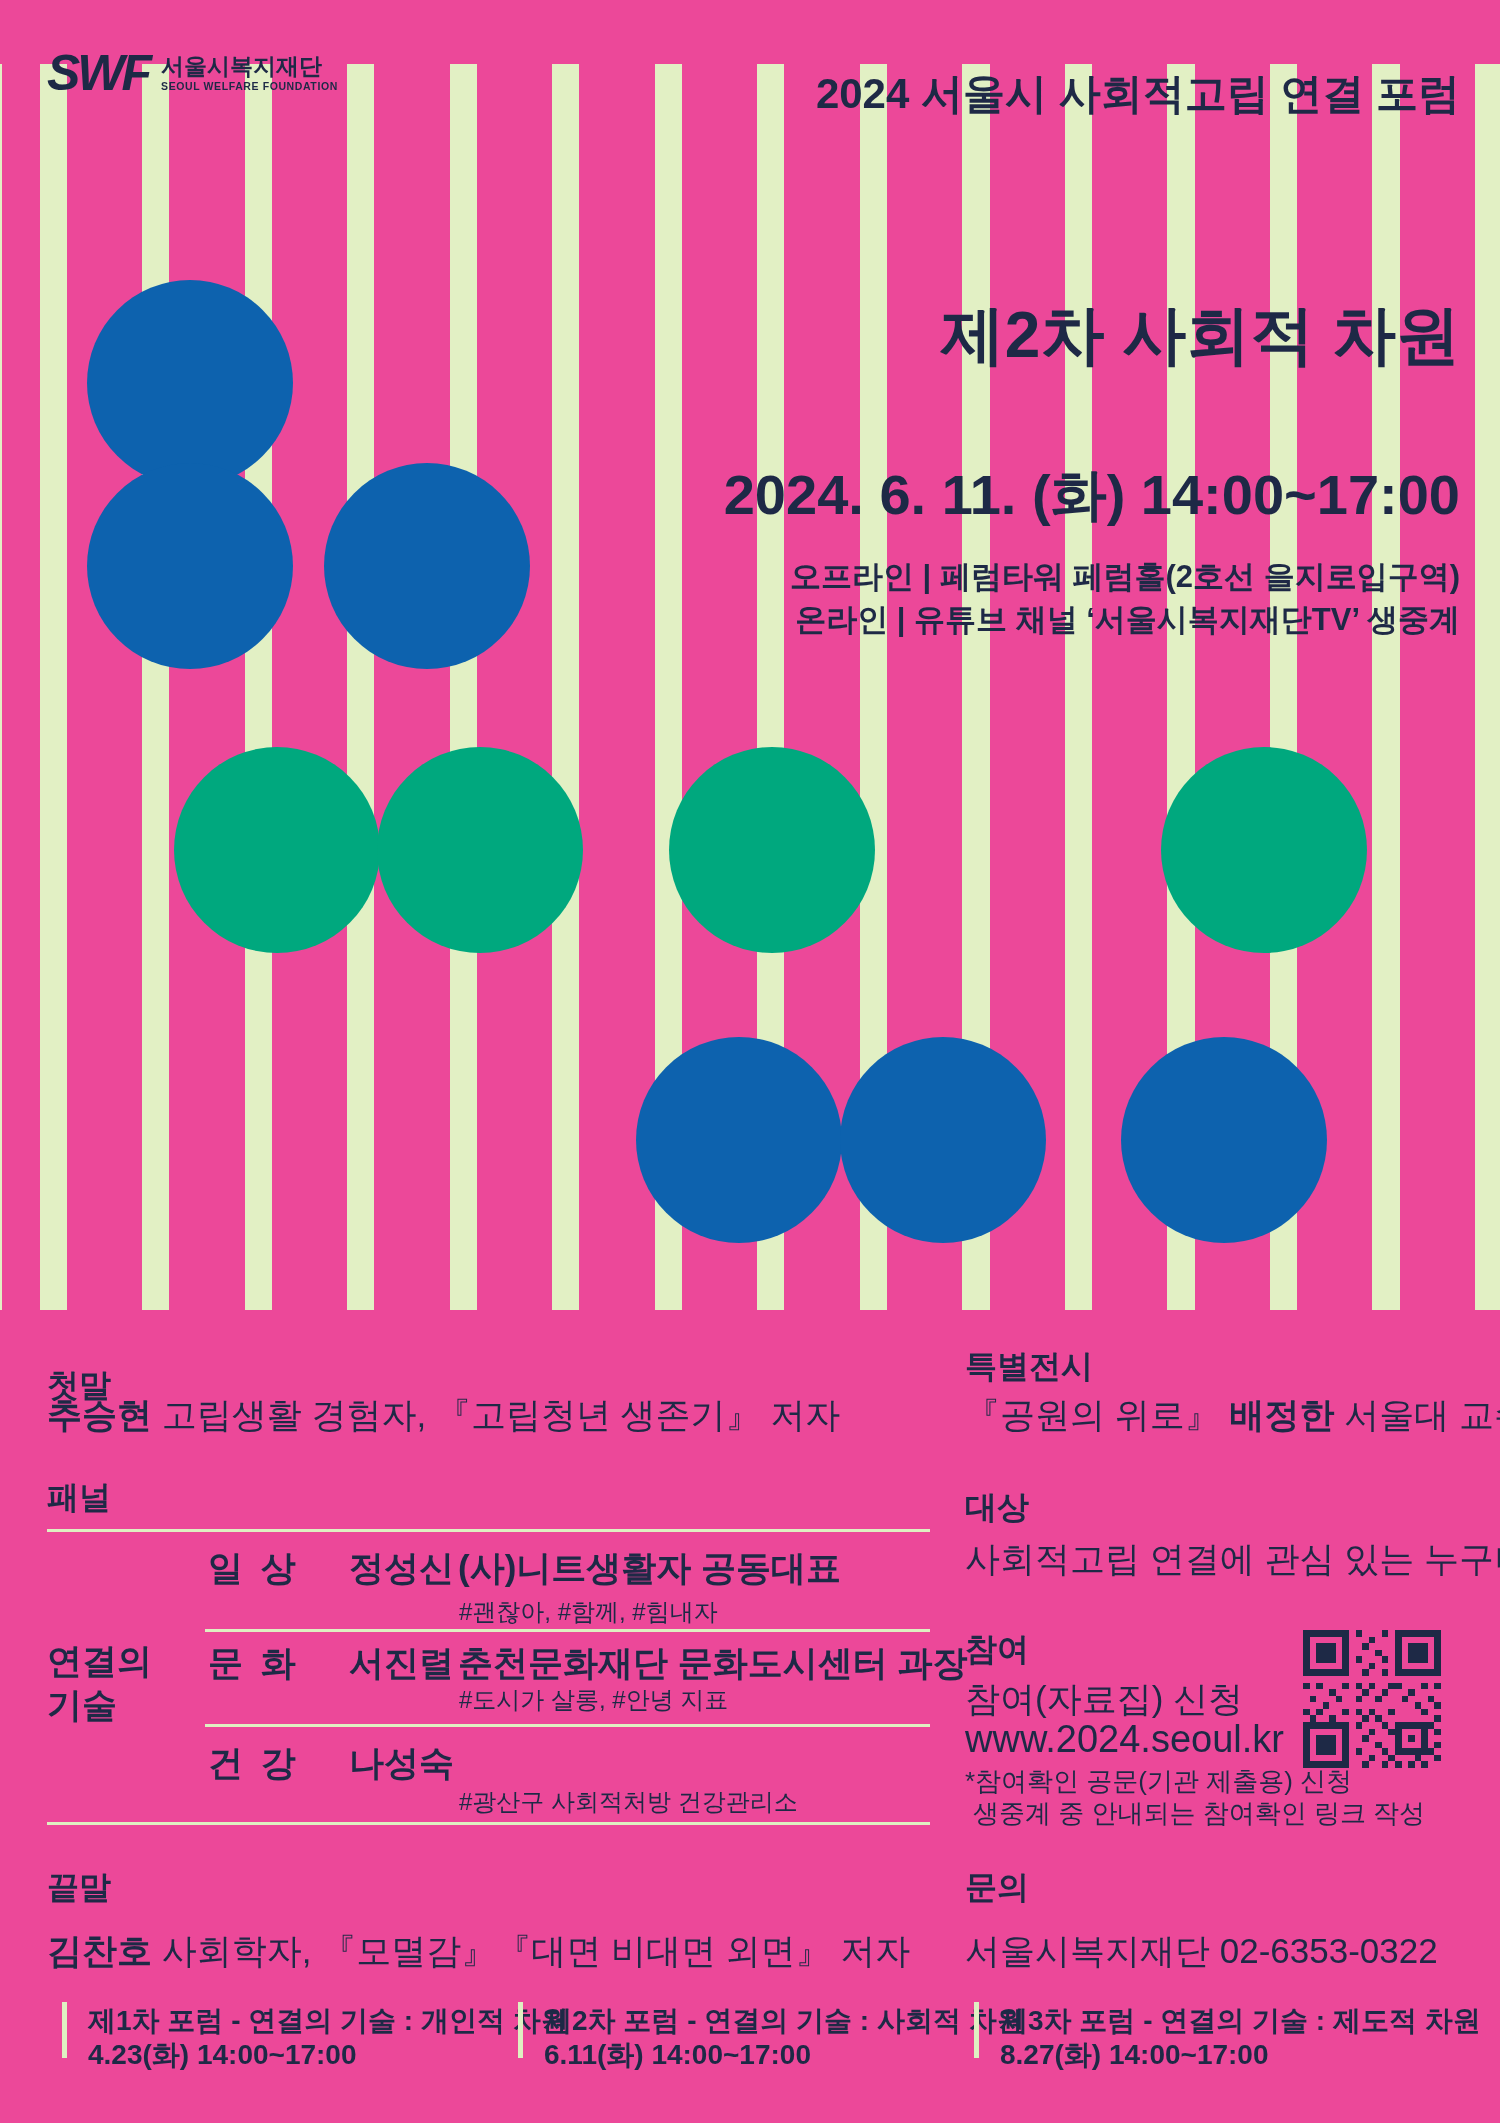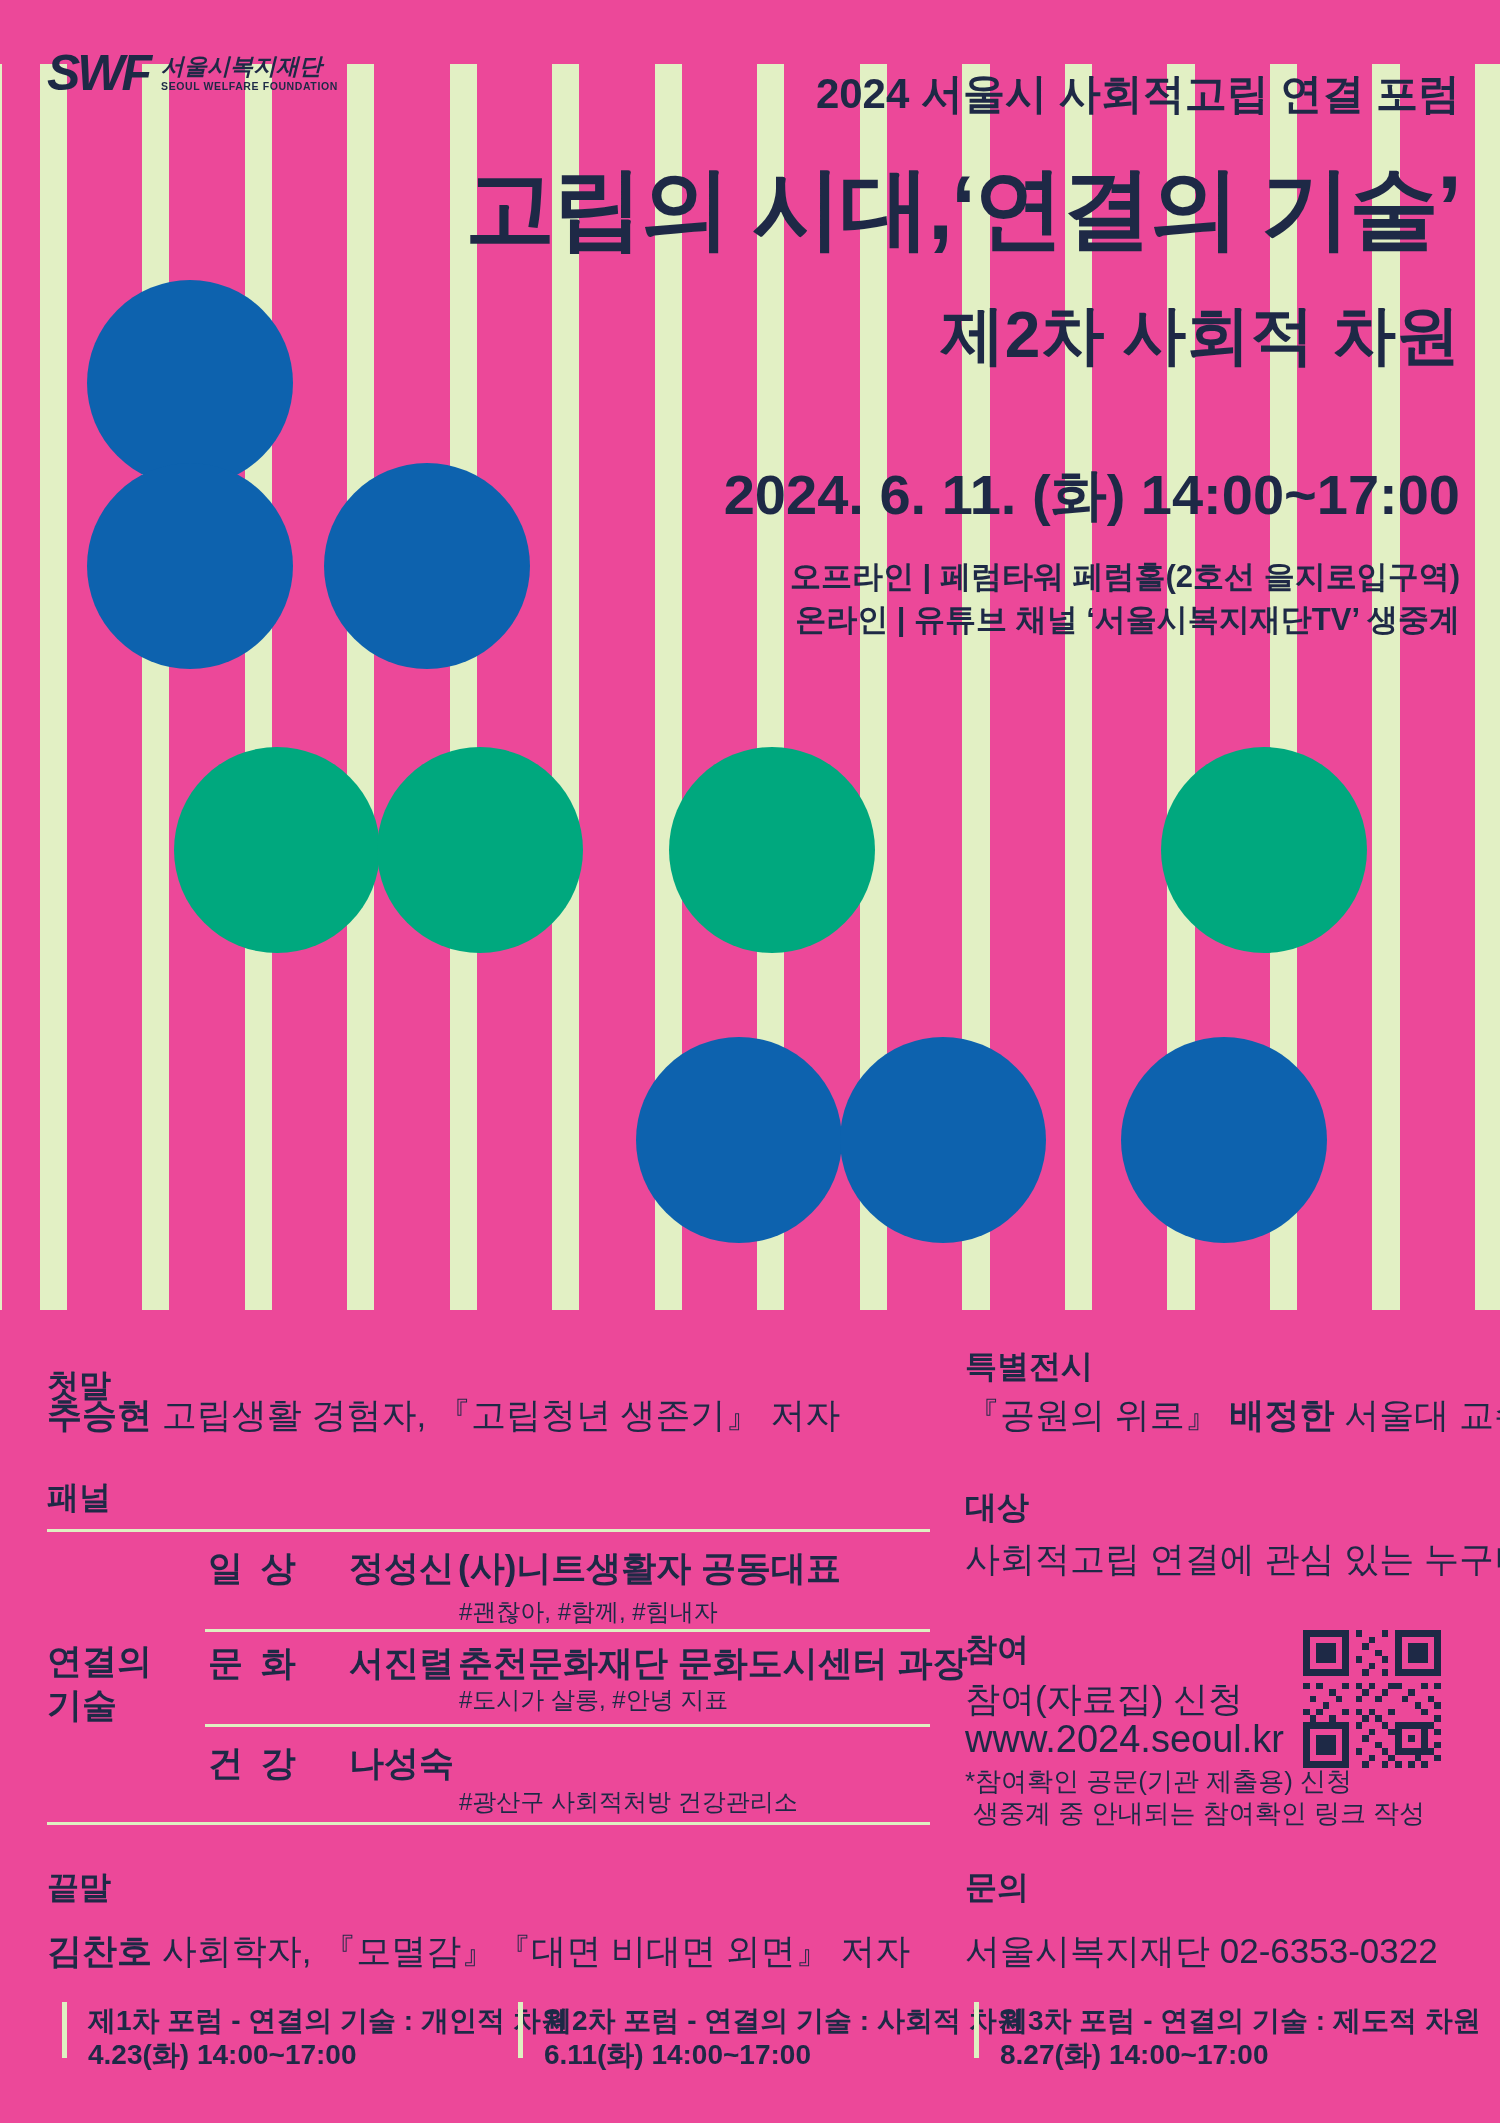--- a/index.html
+++ b/index.html
@@ -12,21 +12,21 @@
     position:absolute;left:0;top:64px;width:1500px;height:1246px;
     background:repeating-linear-gradient(90deg,#e2f0c4 0,#e2f0c4 27px,rgba(0,0,0,0) 27px,rgba(0,0,0,0) 102.5px);
     background-position:40px 0;
   }
   .circle{position:absolute;width:206px;height:206px;border-radius:50%;}
   .c-blue{background:#0d62ae;}
   .c-green{background:#00a87e;}
 
   .logo{position:absolute;left:47px;top:48px;display:flex;align-items:center;gap:12px;}
   .logo-mark{font-size:50px;font-weight:900;font-style:italic;letter-spacing:-3px;line-height:50px;}
-  .logo-kr{font-size:23px;font-weight:800;line-height:26px;font-style:italic;}
+  .logo-kr{font-size:23px;font-weight:800;line-height:26px;}
   .logo-en{font-size:10.5px;font-weight:700;letter-spacing:0.6px;line-height:14px;}
 
   .r{position:absolute;right:40px;text-align:right;white-space:nowrap;}
   .forum-label{top:66px;font-size:42px;font-weight:800;}
   .main-title{top:148px;font-size:90px;font-weight:900;letter-spacing:-2px;}
   .sub-title{top:292px;font-size:64px;font-weight:900;}
   .date-line{top:458px;font-size:56px;font-weight:800;}
   .loc-line1{top:556px;font-size:31px;font-weight:700;}
   .loc-line2{top:599px;font-size:31px;font-weight:700;}
 
@@ -65,21 +65,20 @@
 
   <div class="logo">
     <span class="logo-mark">SWF</span>
     <span>
       <div class="logo-kr">서울시복지재단</div>
       <div class="logo-en">SEOUL WELFARE FOUNDATION</div>
     </span>
   </div>
 
   <div class="r forum-label">2024 서울시 사회적고립 연결 포럼</div>
-  <div class="r main-title">고립의 시대,‘연결의 기술’</div>
   <div class="r sub-title">제2차 사회적 차원</div>
   <div class="r date-line">2024. 6. 11. (화) 14:00~17:00</div>
   <div class="r loc-line1">오프라인  |  페럼타워 페럼홀(2호선 을지로입구역)</div>
   <div class="r loc-line2">온라인  |  유튜브 채널 ‘서울시복지재단TV’ 생중계</div>
 
   <div class="abs h" style="left:47px;top:1364px;">첫말</div>
   <div class="abs line" style="left:47px;top:1392px;"><span class="b">추승현</span><span> 고립생활 경험자, 『고립청년 생존기』 저자</span></div>
 
   <div class="abs h" style="left:47px;top:1476px;">패널</div>
   <div class="divider" style="left:47px;top:1529px;width:883px;"></div>

